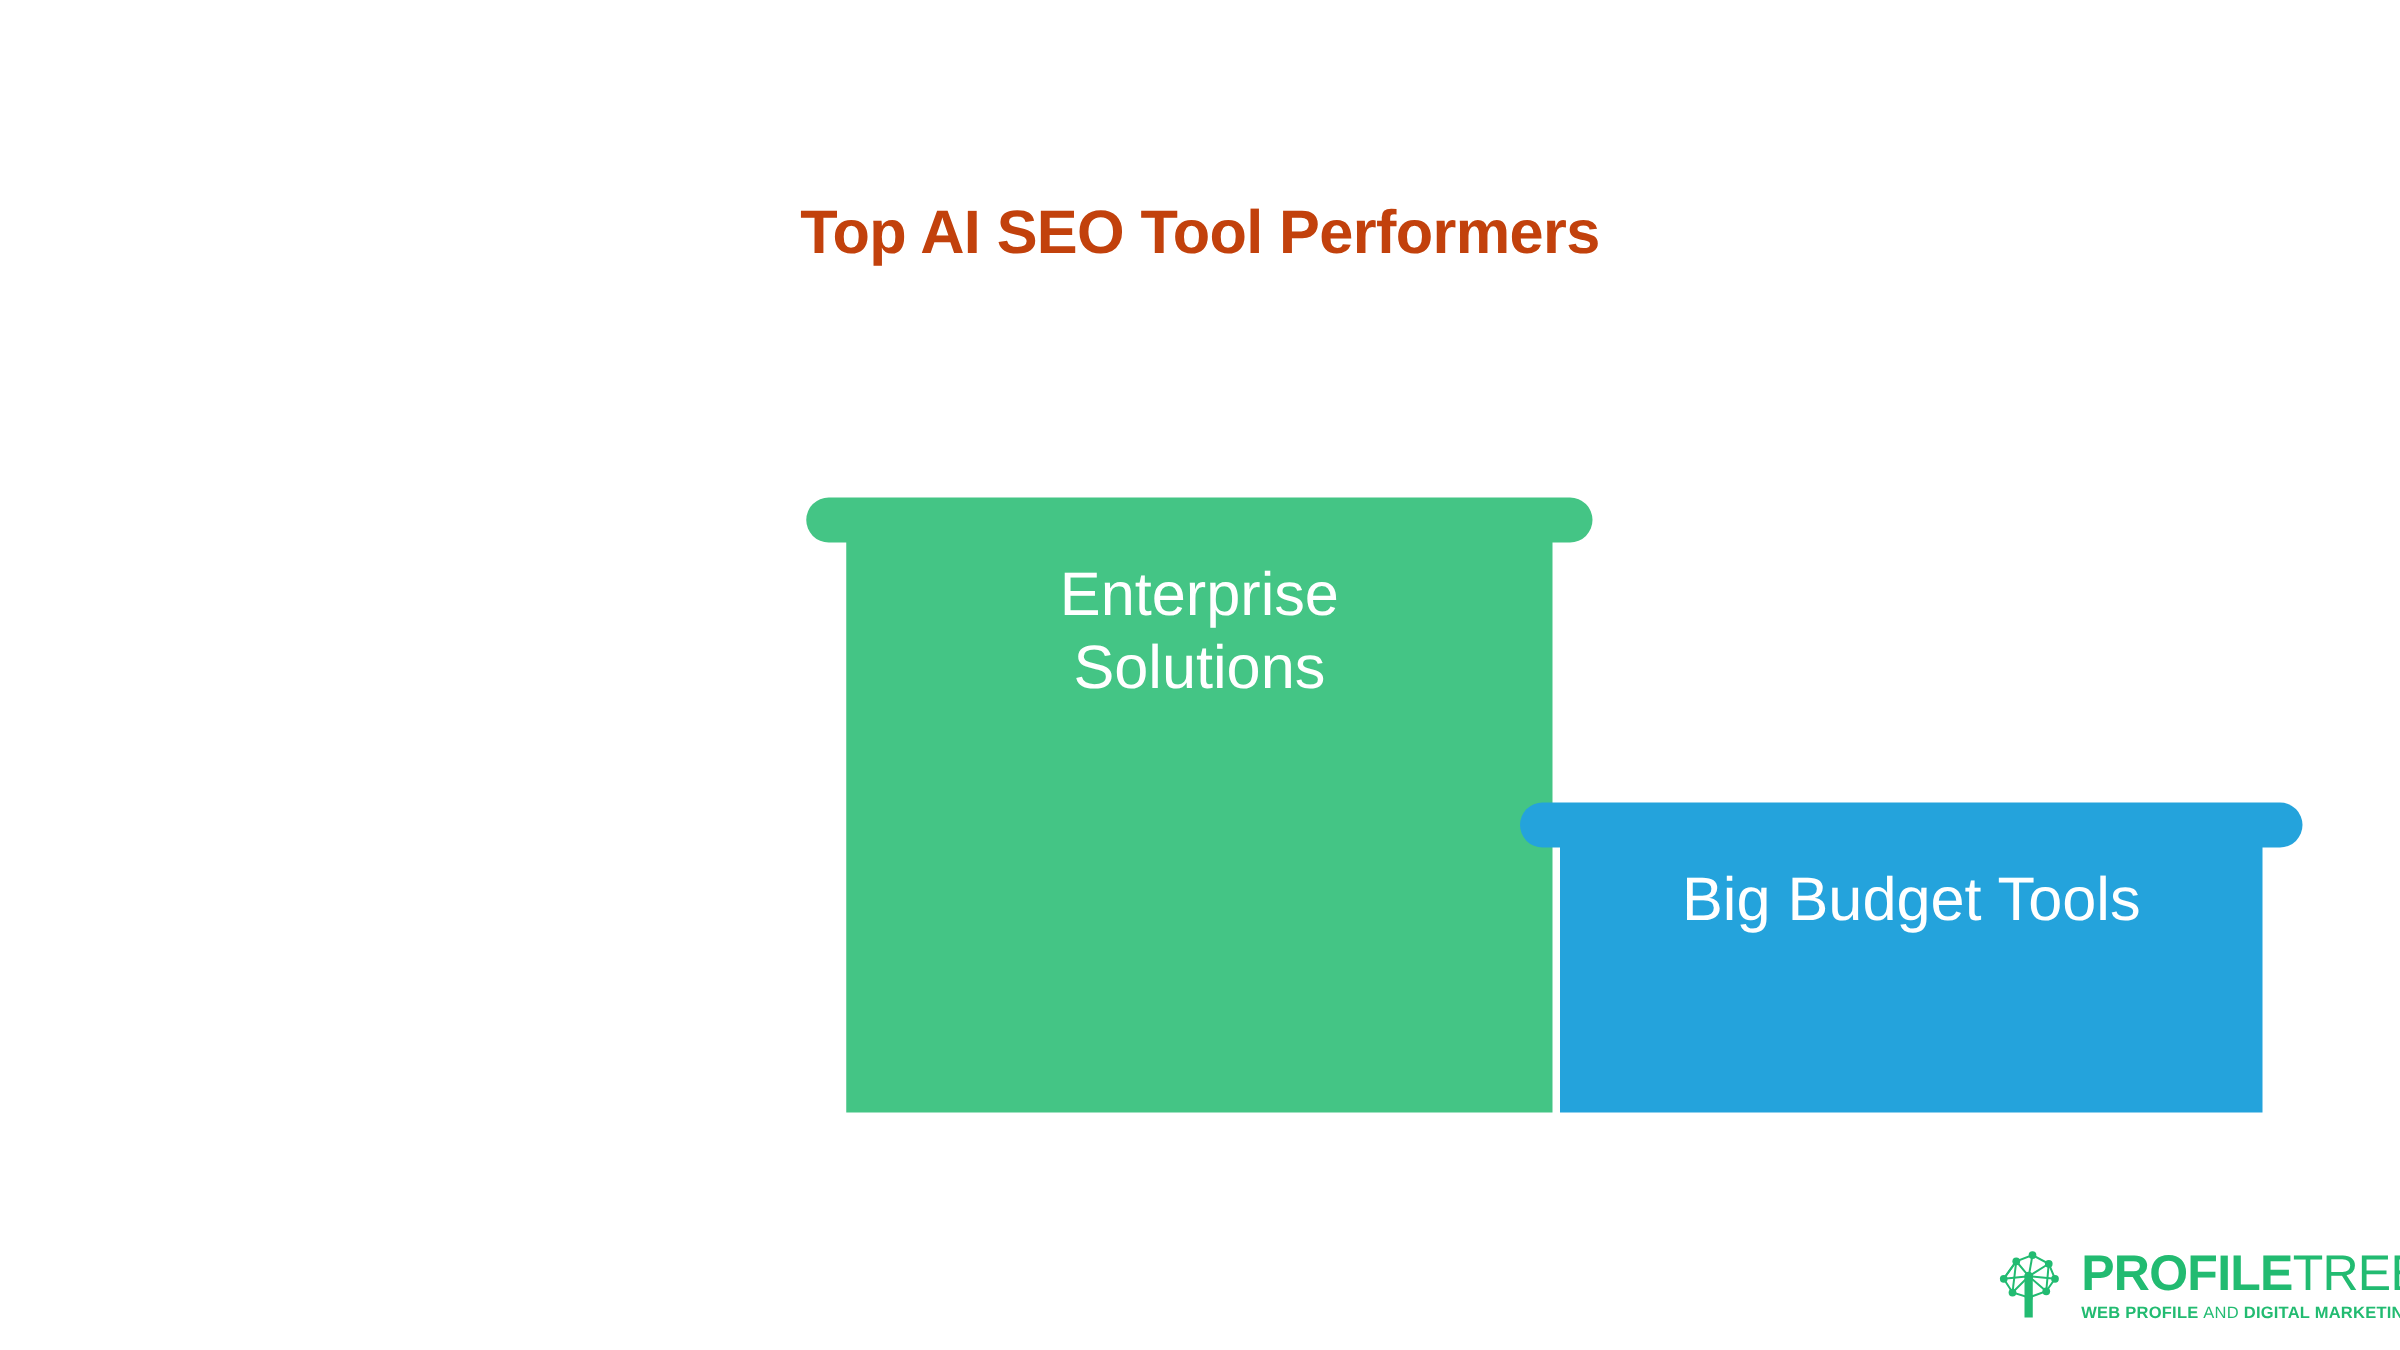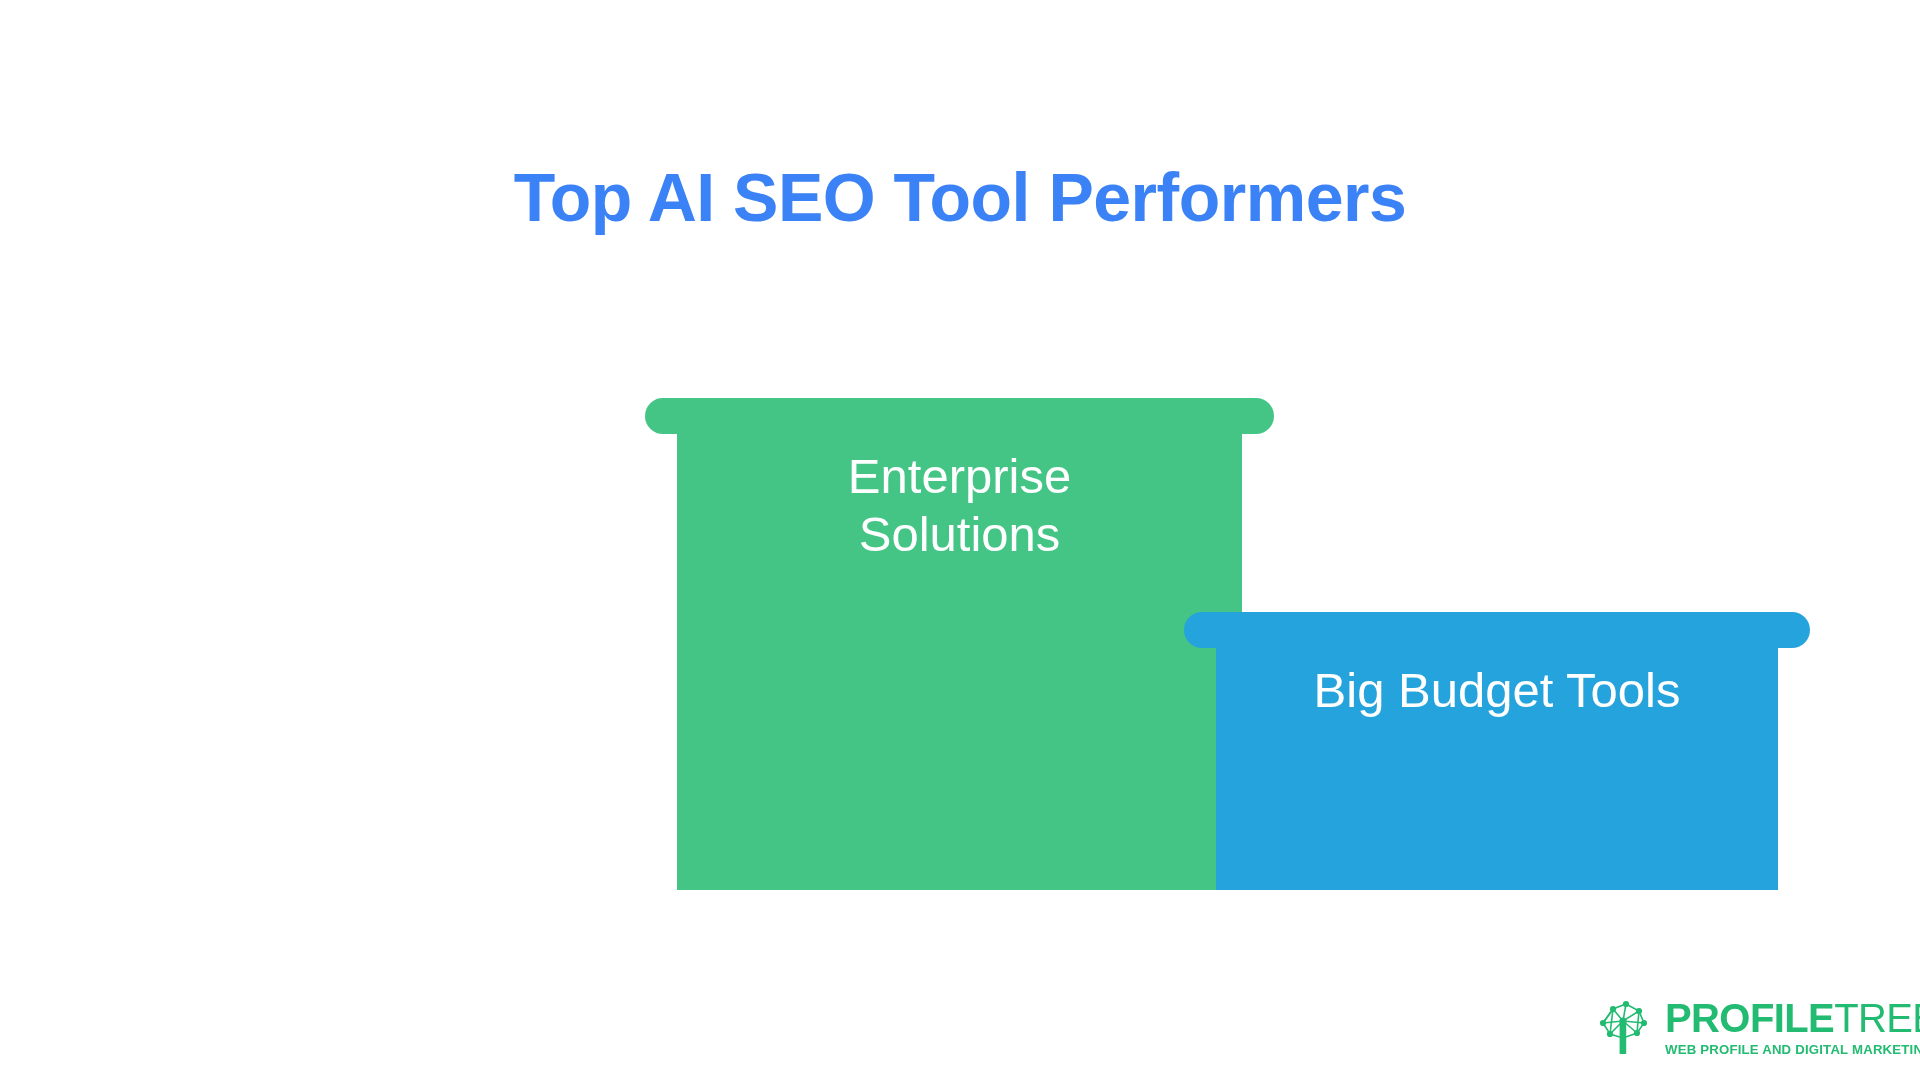--- a/index.html
+++ b/index.html
@@ -17,23 +17,23 @@
     position: relative;
   }
 
   
   .chart-title {
     position: absolute;
     left: 0;
     top: 160px;
     width: 1920px;
     text-align: center;
-    font-size: 68px;
+    font-size: 49px;
     font-weight: bold;
-    color: #3b82f6;
+    color: #c2410c;
     letter-spacing: -0.5px;
     line-height: 1.1;
     white-space: nowrap;
   }
 
   
   .plot-area {
     position: absolute;
     left: 0;
     top: 0;
@@ -100,38 +100,38 @@
   .logo-word-bold   { font-weight: bold;   color: #22bb71; }
   .logo-word-light  { font-weight: normal; color: #22bb71; }
   .logo-tagline {
     font-size: 13.2px;
     font-weight: bold;
     color: #22bb71;
     letter-spacing: 0.2px;
     white-space: nowrap;
     margin-top: 4px;
   }
-  .logo-tagline .tag-light { font-weight: bold; margin-top: 23px; }
+  .logo-tagline .tag-light { font-weight: normal; margin-top: 23px; }
 </style>
 </head>
 <body>
 
 <div class="chart-title">Top AI SEO Tool Performers</div>
 
 <div class="plot-area">
 
 
   <div class="bar-group" style="left:677px; width:565px; height:492px;padding-left:20px;">
     <div class="bar-cap" style="background:#44c585;"></div>
     <div class="bar-body" style="background:#44c585;"></div>
     <div class="bar-label" style="top:50px;">Enterprise
 Solutions</div>
   </div>
 
-  <div class="bar-group" style="left:1216px; width:562px; height:278px;">
+  <div class="bar-group" style="left:1248px; width:562px; height:248px;">
     <div class="bar-cap" style="background:#24a3dc;"></div>
     <div class="bar-body" style="background:#24a3dc;"></div>
     <div class="bar-label" style="top:50px;">Big Budget Tools</div>
   </div>
 
 </div>
 
 <div class="logo">
   <span class="logo-mark">
     <svg width="62" height="62" viewBox="0 0 62 62" aria-hidden="true">

